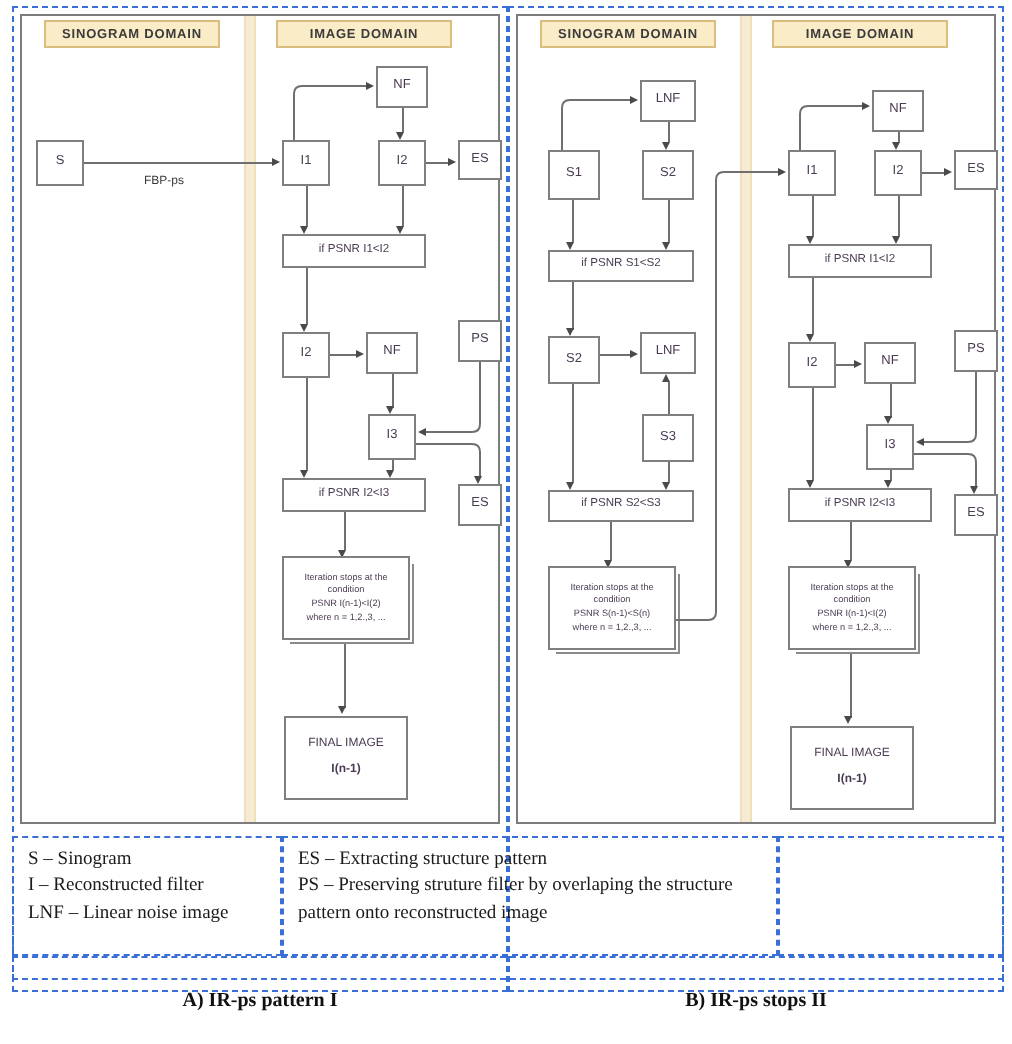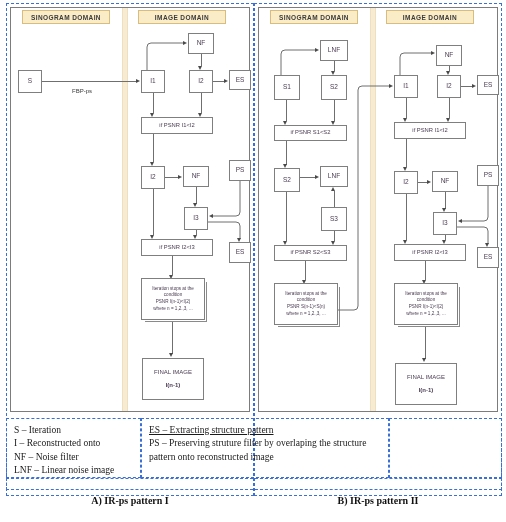--- a/index.html
+++ b/index.html
@@ -294,31 +294,30 @@
 
   <div class="ln lnv" style="left:425px;top:327px;height:32px;"></div>
   <div class="arw arw-d" style="left:422.4px;top:358px;"></div>
 
   <div class="node final" style="left:395px;top:363px;width:62px;height:42px;">
     <span class="f1">FINAL IMAGE</span>
     <span class="f2">I(n-1)</span>
   </div>
 
   <div class="legend-cell" style="left:6px;top:418px;width:135px;height:60px;">
-    <div>S – Iteration</div>
-    <div>I – Reconstructed onto</div>
-    <div>NF – Noise filter</div>
+    <div>S – Sinogram</div>
+    <div>I – Reconstructed filter</div>
     <div>LNF – Linear noise image</div>
   </div>
 
   <div class="legend-cell wide" style="left:141px;top:418px;width:248px;height:60px;">
-    <div style="white-space:nowrap;text-decoration:underline;">ES – Extracting structure pattern</div>
+    <div style="white-space:nowrap;">ES – Extracting structure pattern</div>
     <div>PS – Preserving struture filter by overlaping the structure pattern onto reconstructed image</div>
   </div>
 
   <div class="legend-cell" style="left:389px;top:418px;width:113px;height:60px;"></div>
 
   <div class="legend-cell" style="left:6px;top:478px;width:496px;height:12px;"></div>
 
   <div class="caption" style="left:6px;top:495px;width:248px;">A) IR-ps pattern I</div>
-  <div class="caption" style="left:254px;top:495px;width:248px;">B) IR-ps pattern II</div>
+  <div class="caption" style="left:254px;top:495px;width:248px;">B) IR-ps stops II</div>
 
 </div>
 
 </body></html>

